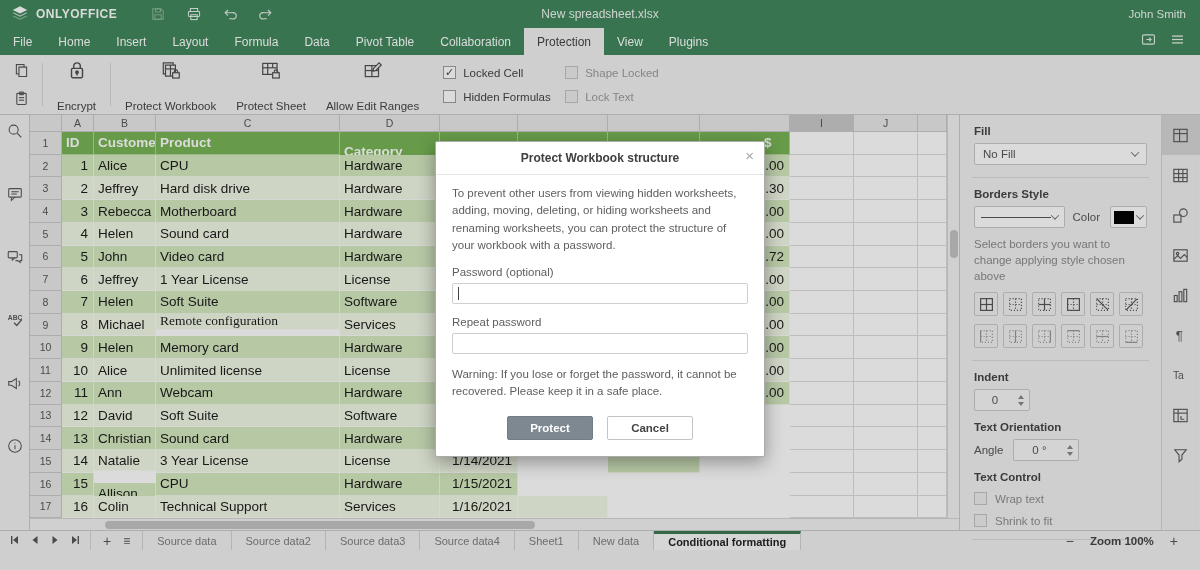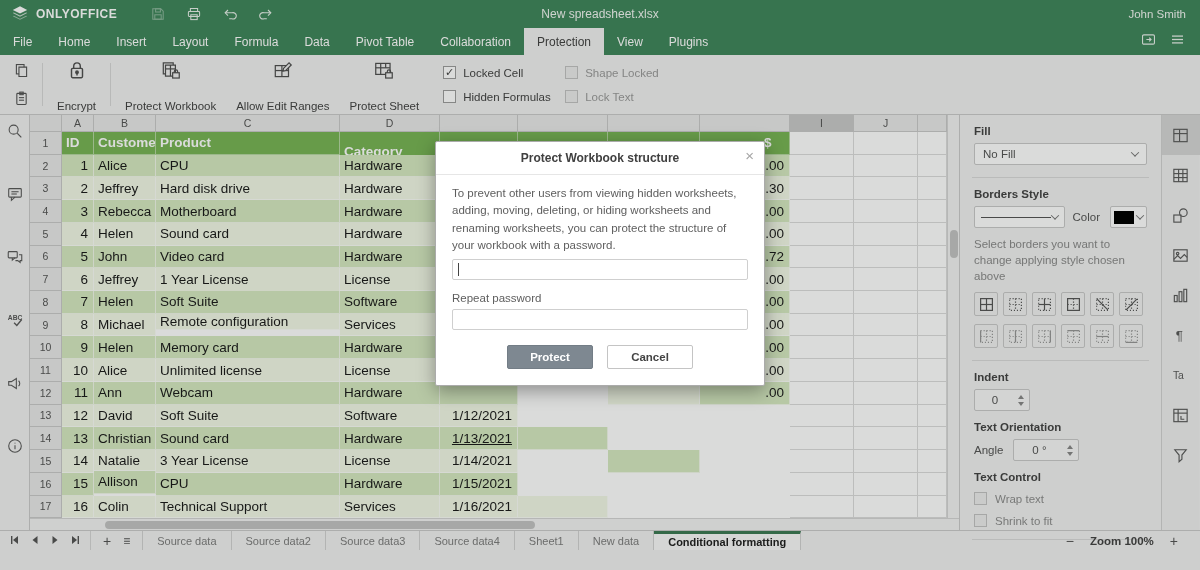--- a/index.html
+++ b/index.html
@@ -243,37 +243,37 @@
           <path d="M5 5.5h9v10H5z" fill="#F1F1F1"></path>
           <line x1="5" y1="9" x2="14" y2="9"></line>
           <line x1="9.5" y1="5.5" x2="9.5" y2="15.5"></line>
           <rect x="11.5" y="12.5" width="6" height="4.8" fill="#F1F1F1"></rect>
           <path d="M13 12.5v-1.2a1.5 1.5 0 013 0v1.2"></path>
         </svg>
       <span>Protect Workbook</span>
     </div>
     <div class="big-btn">
       <svg viewBox="0 0 20 20" fill="none" stroke="currentColor" stroke-width="1.1">
-          <rect x="3" y="6" width="12" height="10"></rect>
-          <line x1="3" y1="10.5" x2="15" y2="10.5"></line>
-          <line x1="9" y1="6" x2="9" y2="16"></line>
-          <path d="M10.5 8.5L15.5 3.5l2 2-5 5-2.6.6z" fill="#F1F1F1"></path>
-        </svg>
-      <span>Allow Edit Ranges</span>
-    </div>
-    <div class="big-btn">
-      <svg viewBox="0 0 20 20" fill="none" stroke="currentColor" stroke-width="1.1">
           <rect x="2.5" y="4" width="13" height="10"></rect>
           <line x1="2.5" y1="8" x2="15.5" y2="8"></line>
           <line x1="7" y1="4" x2="7" y2="14"></line>
           <line x1="11.5" y1="4" x2="11.5" y2="8"></line>
           <rect x="11.5" y="12.5" width="6" height="4.8" fill="#F1F1F1"></rect>
           <path d="M13 12.5v-1.2a1.5 1.5 0 013 0v1.2"></path>
         </svg>
       <span>Protect Sheet</span>
+    </div>
+    <div class="big-btn">
+      <svg viewBox="0 0 20 20" fill="none" stroke="currentColor" stroke-width="1.1">
+          <rect x="3" y="6" width="12" height="10"></rect>
+          <line x1="3" y1="10.5" x2="15" y2="10.5"></line>
+          <line x1="9" y1="6" x2="9" y2="16"></line>
+          <path d="M10.5 8.5L15.5 3.5l2 2-5 5-2.6.6z" fill="#F1F1F1"></path>
+        </svg>
+      <span>Allow Edit Ranges</span>
     </div>
     <div class="cb-group" id="toolbar-checkboxes">
         <div class="cb-col">
           <div class="cb">
             <span class="box">✓</span>
             <span>Locked Cell</span>
           </div>
           <div class="cb">
             <span class="box"></span>
             <span>Hidden Formulas</span>
@@ -428,21 +428,21 @@
             <div class="cell band1 al" style="left: 126px; top: 176.04px; width: 184px; height: 22.72px;">Soft Suite</div>
             <div class="cell band1 al" style="left: 310px; top: 176.04px; width: 100px; height: 22.72px;">Software</div>
             <div class="cell band1 ar" style="left: 410px; top: 176.04px; width: 78px; height: 22.72px;"></div>
             <div class="cell band1 ar" style="left: 670px; top: 176.04px; width: 90px; height: 22.72px;">.00</div>
             <div class="cell plain" style="left: 760px; top: 176.04px; width: 64px; height: 22.72px;"></div>
             <div class="cell plain" style="left: 824px; top: 176.04px; width: 64px; height: 22.72px;"></div>
             <div class="cell plain" style="left: 888px; top: 176.04px; width: 29px; height: 22.72px;"></div>
             <div class="hdrcell" style="left: 0px; top: 198.76px; width: 32px; height: 22.72px;">9</div>
             <div class="cell band0 ar" style="left: 32px; top: 198.76px; width: 32px; height: 22.72px;">8</div>
             <div class="cell band0 al" style="left: 64px; top: 198.76px; width: 62px; height: 22.72px;">Michael</div>
-            <div class="cell band0 al" style="left: 126px; top: 198.76px; width: 184px; height: 16px;">Remote configuration</div>
+            <div class="cell band0 al" style="left: 126px; top: 198.76px; width: 184px; height: 16px; font-family: Liberation Serif, serif;">Remote configuration</div>
             <div class="cell band0 al" style="left: 310px; top: 198.76px; width: 100px; height: 22.72px;">Services</div>
             <div class="cell band0 ar" style="left: 410px; top: 198.76px; width: 78px; height: 22.72px;"></div>
             <div class="cell band0 ar" style="left: 670px; top: 198.76px; width: 90px; height: 22.72px;">.00</div>
             <div class="cell plain" style="left: 760px; top: 198.76px; width: 64px; height: 22.72px;"></div>
             <div class="cell plain" style="left: 824px; top: 198.76px; width: 64px; height: 22.72px;"></div>
             <div class="cell plain" style="left: 888px; top: 198.76px; width: 29px; height: 22.72px;"></div>
             <div class="hdrcell" style="left: 0px; top: 221.48px; width: 32px; height: 22.72px;">10</div>
             <div class="cell band1 ar" style="left: 32px; top: 221.48px; width: 32px; height: 22.72px;">9</div>
             <div class="cell band1 al" style="left: 64px; top: 221.48px; width: 62px; height: 22.72px;">Helen</div>
             <div class="cell band1 al" style="left: 126px; top: 221.48px; width: 184px; height: 22.72px;">Memory card</div>
@@ -494,21 +494,21 @@
             <div class="cell band0 ar" style="left: 32px; top: 335.08px; width: 32px; height: 22.72px;">14</div>
             <div class="cell band0 al" style="left: 64px; top: 335.08px; width: 62px; height: 21px;">Natalie</div>
             <div class="cell band0 al" style="left: 126px; top: 335.08px; width: 184px; height: 22.72px;">3 Year License</div>
             <div class="cell band0 al" style="left: 310px; top: 335.08px; width: 100px; height: 22.72px;">License</div>
             <div class="cell band0 ar" style="left: 410px; top: 335.08px; width: 78px; height: 22.72px;">1/14/2021</div>
             <div class="cell plain" style="left: 760px; top: 335.08px; width: 64px; height: 22.72px;"></div>
             <div class="cell plain" style="left: 824px; top: 335.08px; width: 64px; height: 22.72px;"></div>
             <div class="cell plain" style="left: 888px; top: 335.08px; width: 29px; height: 22.72px;"></div>
             <div class="hdrcell" style="left: 0px; top: 357.8px; width: 32px; height: 22.72px;">16</div>
             <div class="cell band1 ar" style="left: 32px; top: 357.8px; width: 32px; height: 22.72px;">15</div>
-            <div class="cell band1 al" style="left: 64px; top: 356px; width: 62px; height: 22.72px;">Allison</div>
+            <div class="cell band1 al" style="left: 64px; top: 368px; width: 62px; height: 22.72px;">Allison</div>
             <div class="cell band1 al" style="left: 126px; top: 357.8px; width: 184px; height: 22.72px;">CPU</div>
             <div class="cell band1 al" style="left: 310px; top: 357.8px; width: 100px; height: 22.72px;">Hardware</div>
             <div class="cell band1 ar" style="left: 410px; top: 357.8px; width: 78px; height: 22.72px;">1/15/2021</div>
             <div class="cell plain" style="left: 760px; top: 357.8px; width: 64px; height: 22.72px;"></div>
             <div class="cell plain" style="left: 824px; top: 357.8px; width: 64px; height: 22.72px;"></div>
             <div class="cell plain" style="left: 888px; top: 357.8px; width: 29px; height: 22.72px;"></div>
             <div class="hdrcell" style="left: 0px; top: 380.52px; width: 32px; height: 22.72px;">17</div>
             <div class="cell band0 ar" style="left: 32px; top: 380.52px; width: 32px; height: 22.72px;">16</div>
             <div class="cell band0 al" style="left: 64px; top: 380.52px; width: 62px; height: 22.72px;">Colin</div>
             <div class="cell band0 al" style="left: 126px; top: 380.52px; width: 184px; height: 22.72px;">Technical Support</div>
@@ -778,23 +778,25 @@
 
   <div class="dim"></div>
 
   <div class="dialog">
     <div class="dlg-head">
       <span class="dlg-title">Protect Workbook structure</span>
       <span class="dlg-close">×</span>
     </div>
     <div class="dlg-body">
       <p>To prevent other users from viewing hidden worksheets, adding, moving, deleting, or hiding worksheets and renaming worksheets, you can protect the structure of your workbook with a password.</p>
+      <div class="dlg-label">Password (optional)</div>
       <div class="dlg-input caret"></div>
       <div class="dlg-label">Repeat password</div>
       <div class="dlg-input"></div>
+      <div class="dlg-warning">Warning: If you lose or forget the password, it cannot be recovered. Please keep it in a safe place.</div>
       <div class="dlg-btns">
         <div class="btn primary">Protect</div>
         <div class="btn secondary">Cancel</div>
       </div>
     </div>
   </div>
 
 </div>
 
 </body></html>

